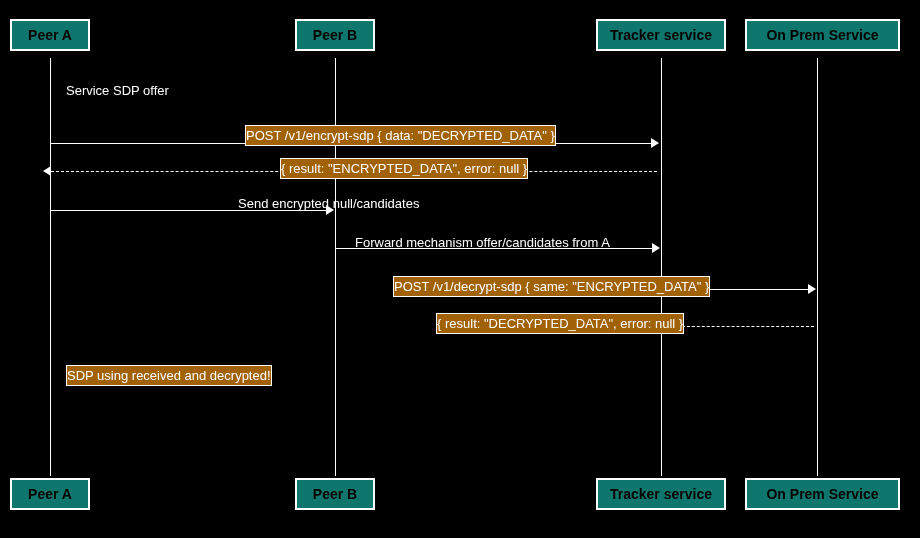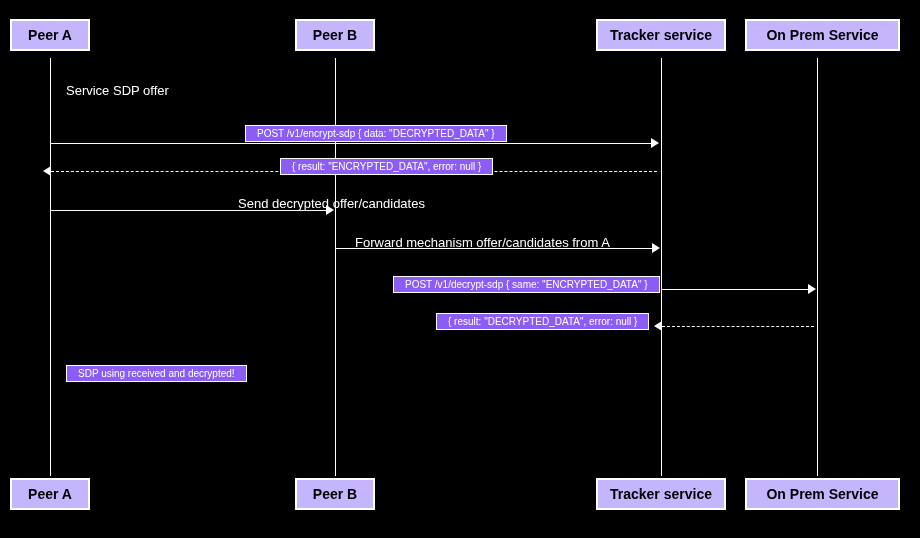--- a/index.html
+++ b/index.html
@@ -16,21 +16,21 @@
 
     .diagram {
       position: relative;
       width: 920px;
       height: 538px;
     }
 
     
     .actor-box {
       position: absolute;
-      background: #c4b5fd;
+      background: #0f766e;
       color: #000;
       border: 2px solid #fff;
       padding: 6px 10px;
       font-weight: bold;
       font-size: 14px;
       text-align: center;
       white-space: nowrap;
     }
 
     
@@ -38,26 +38,26 @@
       position: absolute;
       width: 1px;
       background: #fff;
       top: 58px;
       bottom: 20px;
     }
 
     
     .message-label {
       position: absolute;
-      background: #8b5cf6;
+      background: #a16207;
       color: #fff;
-      font-size: 10px;
+      font-size: 13px;
       white-space: nowrap;
       border: 1px solid #fff;
-      padding: 2px 11px;
+      padding: 2px 0;
     }
 
     
     .arrow-line {
       position: absolute;
       height: 1px;
       background: #fff;
     }
 
     
@@ -114,21 +114,21 @@
   <div class="arrow-line" style="left:51px; top:143px; width:606px;"></div>
   <div class="arrowhead-right" style="left:651px; top:138px;"></div>
   <div class="message-label" style="left:245px; top:125px;">POST /v1/encrypt-sdp { data: "DECRYPTED_DATA" }</div>
 
   <div class="arrow-line-dashed" style="left:51px; top:171px; width:606px;"></div>
   <div class="arrowhead-left" style="left:43px; top:166px;"></div>
   <div class="message-label" style="left:280px; top:158px;">{ result: "ENCRYPTED_DATA", error: null }</div>
 
   <div class="arrow-line" style="left:51px; top:210px; width:281px;"></div>
   <div class="arrowhead-right" style="left:326px; top:205px;"></div>
-  <div class="note-text" style="left:238px; top:196px;">Send decrypted offer/candidates</div>
+  <div class="note-text" style="left:238px; top:196px;">Send encrypted null/candidates</div>
 
   <div class="arrow-line" style="left:336px; top:248px; width:322px;"></div>
   <div class="arrowhead-right" style="left:652px; top:243px;"></div>
   <div class="note-text" style="left:355px; top:235px;">Forward mechanism offer/candidates from A</div>
 
   <div class="arrow-line" style="left:662px; top:289px; width:152px;"></div>
   <div class="arrowhead-right" style="left:808px; top:284px;"></div>
   <div class="message-label" style="left:393px; top:276px;">POST /v1/decrypt-sdp { same: "ENCRYPTED_DATA" }</div>
 
   <div class="arrow-line-dashed" style="left:662px; top:326px; width:152px;"></div>

